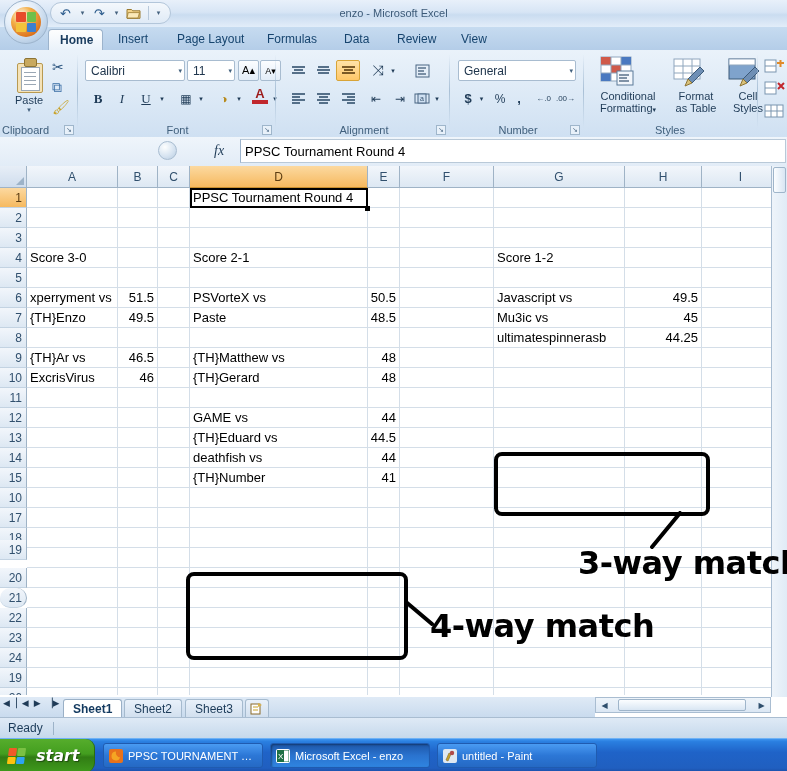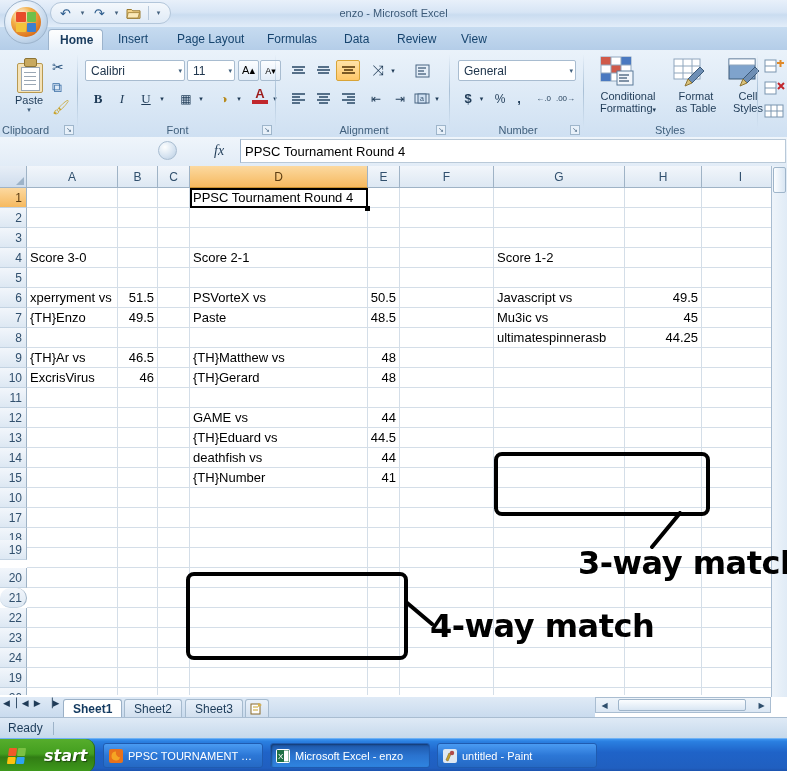--- a/index.html
+++ b/index.html
@@ -268,21 +268,21 @@
   .taskbar{
     position:absolute;left:0;top:738px;width:787px;height:33px;
     background:linear-gradient(to bottom,#3d94f0 0%,#2a7fe0 8%,#1f63c8 40%,#205fc0 88%,#1b4fa8 100%);
     border-top:1px solid #6fb2f5;
   }
   .startbtn{
     position:absolute;left:0;top:0;width:95px;height:33px;
     background:linear-gradient(to bottom,#56ad2c 0%,#439e1f 45%,#317d14 55%,#3f9a1c 100%);
     border-right:1px solid #2a6b10;
     border-top-right-radius:9px;border-bottom-right-radius:9px;
-    display:flex;align-items:center;gap:19px;padding-left:8px;box-sizing:border-box;
+    display:flex;align-items:center;gap:11px;padding-left:8px;box-sizing:border-box;
   }
   .startbtn .flag{width:17px;height:16px;display:grid;grid-template-columns:1fr 1fr;grid-template-rows:1fr 1fr;gap:1px;transform:skewX(-8deg);}
   .startbtn .flag i{display:block;border-radius:1px;}
   .startbtn .slbl{
     font-size:16px;font-style:italic;font-weight:bold;color:#fff;
     text-shadow:1px 1px 1px rgba(0,0,0,.45);font-family:"DejaVu Sans",sans-serif;
   }
   .tbtn{
     position:absolute;top:4px;height:25px;box-sizing:border-box;
     background:linear-gradient(to bottom,#4a9bf2,#2c77d6 50%,#2569c4 100%);

